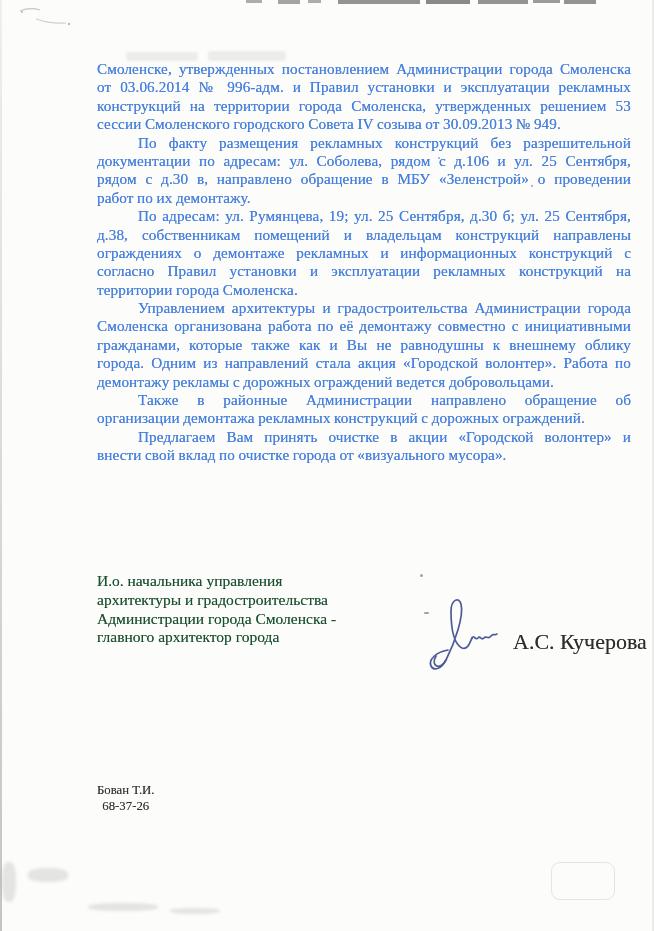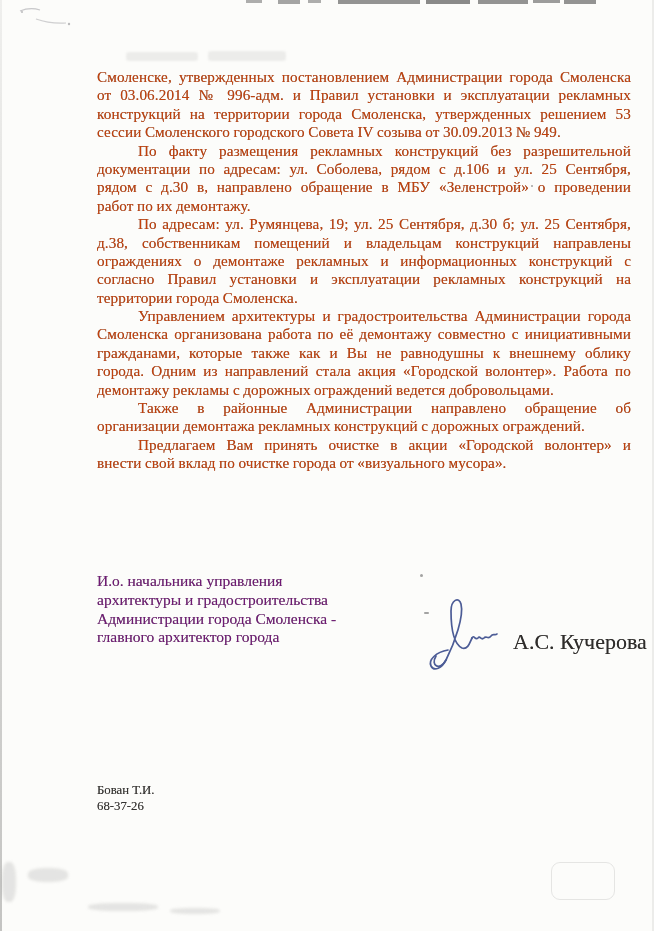--- a/index.html
+++ b/index.html
@@ -6,52 +6,53 @@
   .page{
     position:relative;
     width:654px;height:931px;
     margin:0 auto;
     background:#fcfcfa;
     overflow:hidden;
     font-family:"Liberation Serif","DejaVu Serif",serif;
   }
   
   .doc-body{
-    position:absolute;left:97px;top:68px;width:534px;
+    position:absolute;left:97px;top:60px;width:534px;
     font-size:15.2px;line-height:18.4px;
-    color:#c2410c;
+    color:#3b82f6;
     letter-spacing:0.1px;
     word-spacing:-0.4px;
     text-shadow:0 0 0.4px rgba(46,44,42,0.55);
   }
   .line{
     height:18.4px;overflow:hidden;
     text-align:justify;text-align-last:justify;
   }
   .line.last{text-align-last:left;}
   .line.indent{text-indent:41px;}
   
   .sig-block{
     position:absolute;left:97px;top:572px;width:270px;
-    font-size:15.5px;line-height:18.8px;color:#701a75;
+    font-size:15.5px;line-height:18.8px;color:#14532d;
     text-shadow:0 0 0.4px rgba(46,44,42,0.55);
   }
   .sig-line{height:18.8px;overflow:hidden;}
   .signer-name{
     position:absolute;left:513px;top:629px;
     font-size:22px;color:#2e2c2a;
     text-shadow:0 0 0.4px rgba(46,44,42,0.55);
     white-space:nowrap;
   }
   .signature-svg{position:absolute;left:424px;top:592px;}
   
   .footer{
     position:absolute;left:97px;top:783px;
     font-size:12.8px;line-height:15.5px;color:#33312f;
     text-shadow:0 0 0.3px rgba(51,49,47,0.5);
+    text-align:center;
   }
   
   .artifact{position:absolute;pointer-events:none;}
   .edge-mark{background:#4e4e4e;filter:blur(0.4px);}
   .ghost{background:rgba(140,140,145,0.14);filter:blur(1.2px);border-radius:3px;}
   .speck{background:rgba(90,90,90,0.55);border-radius:50%;}
   .left-edge{left:0;top:0;width:2px;height:931px;background:linear-gradient(180deg,rgba(200,200,198,0.25),rgba(150,150,148,0.55));}
   .right-edge{right:0;top:0;width:2px;height:931px;background:rgba(205,205,203,0.35);}
   .corner-box{
     left:551px;top:862px;width:62px;height:36px;

